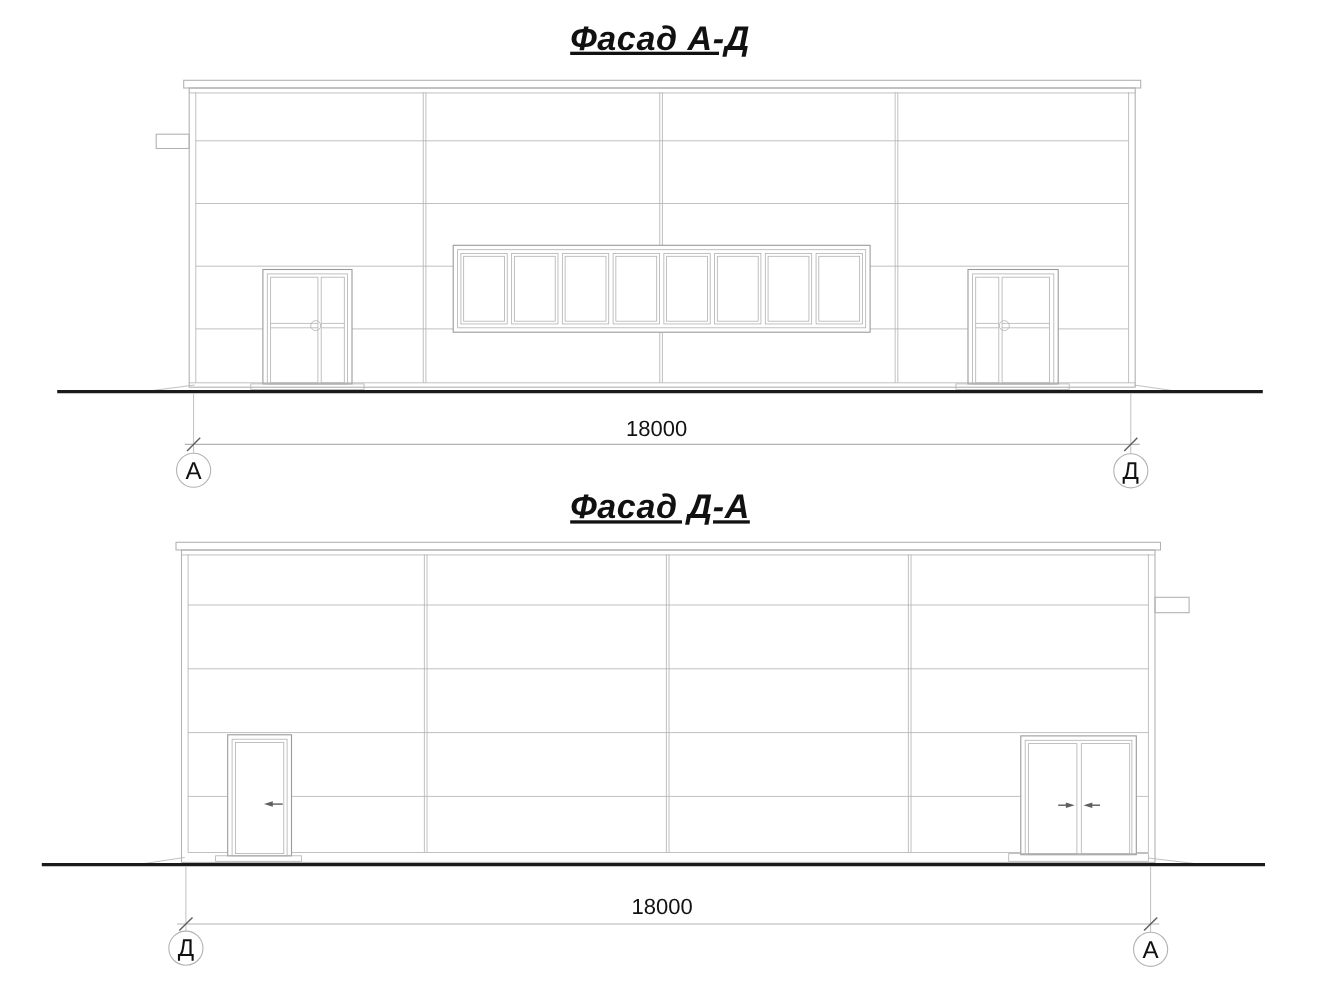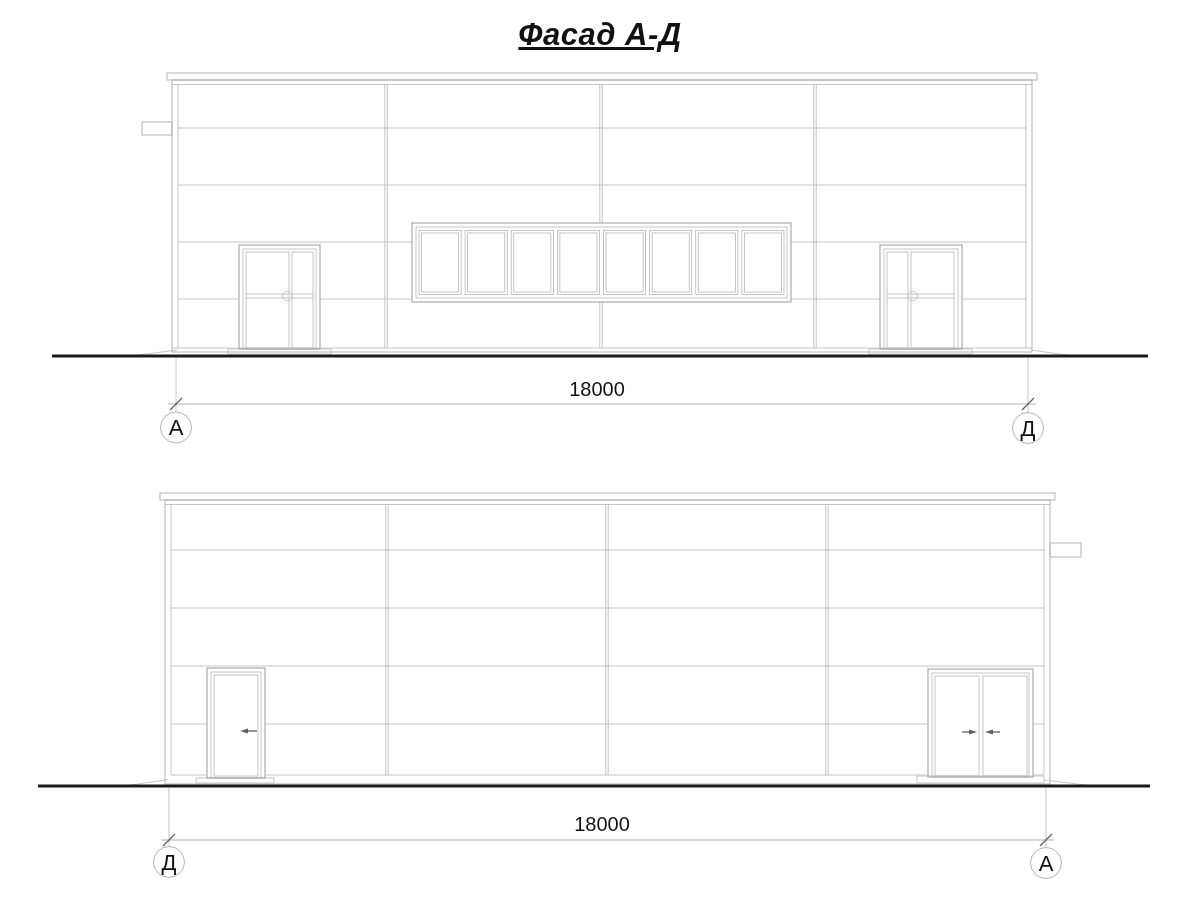--- a/index.html
+++ b/index.html
@@ -19,20 +19,21 @@
   text{font-family:"Liberation Sans",sans-serif;fill:var(--ink,#111);}
   .dimtext{font-size:20px;text-anchor:middle;}
   .axis-letter{font-size:22px;text-anchor:middle;}
 </style>
 </head>
 <body>
 
 <div class="canvas">
 
   <div class="title" style="top:17px">Фасад А-Д</div>
+  <div class="title" style="top:443px">Фасад Д-А</div>
 
   <svg width="1200" height="900" viewBox="0 0 1200 900">
 
     <g>
       <rect x="167" y="73" width="870" height="7" class="ln"></rect>
       <rect x="172" y="80" width="860" height="272" class="ln"></rect>
       <line x1="172" y1="84.5" x2="1032" y2="84.5" class="ln thin"></line>
       <line x1="178" y1="84" x2="178" y2="348" class="ln thin"></line>
       <line x1="1026" y1="84" x2="1026" y2="348" class="ln thin"></line>
       <line x1="172" y1="348" x2="1032" y2="348" class="ln thin"></line>

